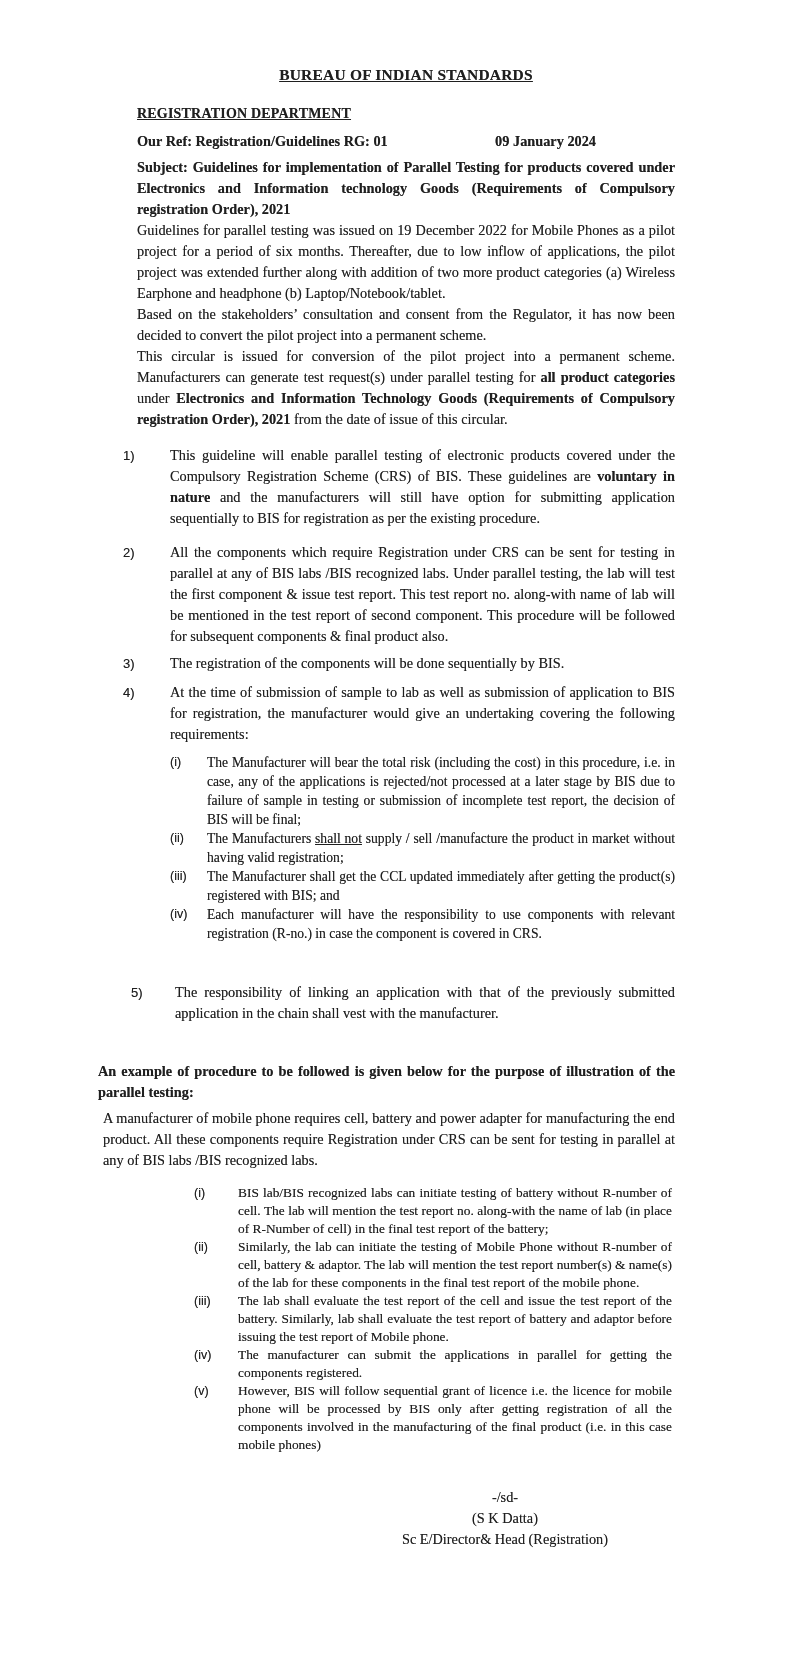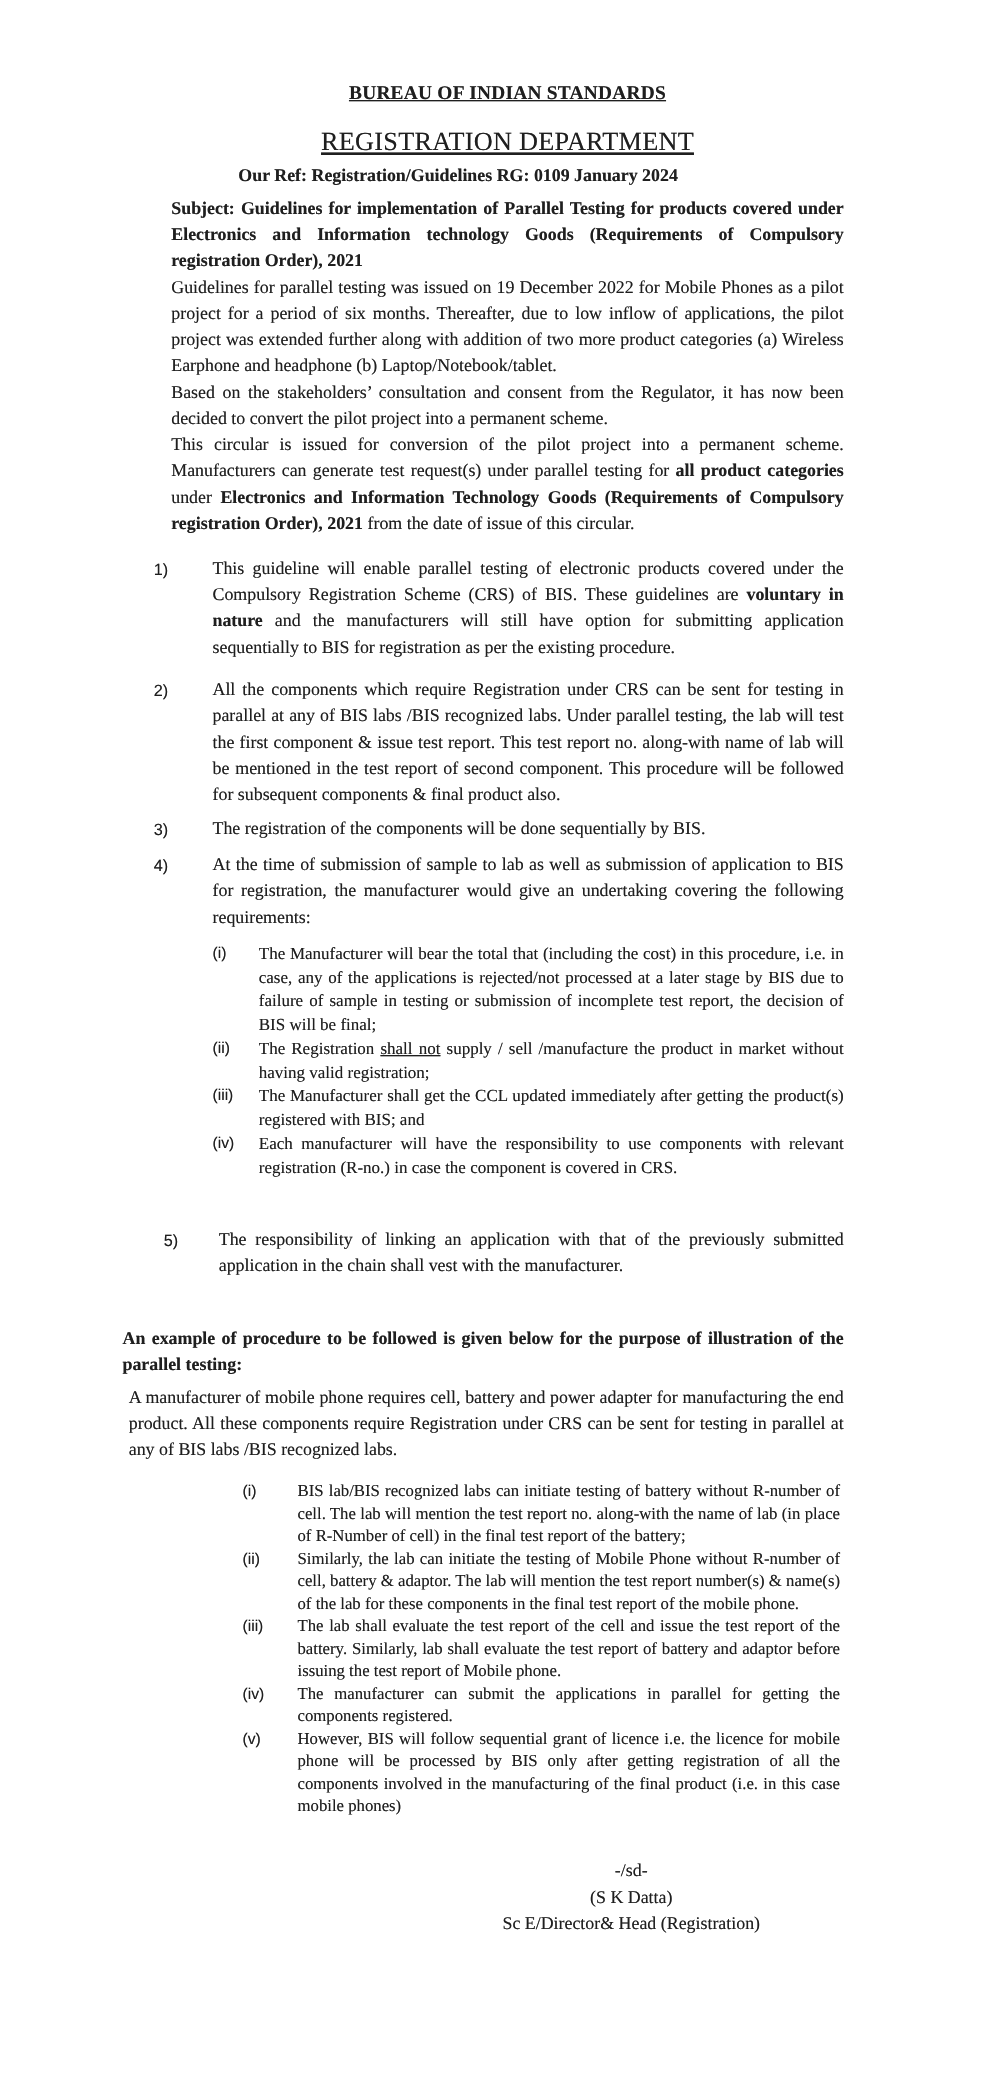--- a/index.html
+++ b/index.html
@@ -9,24 +9,24 @@
     font-family:"Liberation Serif","DejaVu Serif",serif;
     font-size:14.3px; line-height:21px; text-align:justify;
     box-sizing:border-box; padding:64px 111px 0 137px;
     text-shadow:0 0 0.3px rgba(0,0,0,0.5);
   }
   .doc-title {
     font-size:15.5px; font-weight:bold; text-align:center;
     text-decoration:underline; margin:0 0 18px 0; line-height:21px; letter-spacing:0.2px;
   }
   .doc-subtitle {
-    font-size:21px; font-weight:normal; text-align:center;
+    font-size:14px; font-weight:bold; text-align:left;
     text-decoration:underline; margin:0 0 7px 0; line-height:21px; letter-spacing:0.2px;
   }
-  .ref-row { display:flex; justify-content:center; font-weight:bold; margin:0 0 5px 0; }
+  .ref-row { display:flex; justify-content:space-between; font-weight:bold; margin:0 0 5px 0; }
   .ref-row .date { margin-right:79px; white-space:nowrap; }
   .subject { font-weight:bold; margin:0; }
   p.body { margin:0;font-family:Liberation Serif, serif; }
   .mt-para1 { margin-top:12px; }
   .mt-para2 { margin-top:13px; }
   .mt-para3 { margin-top:13px; }
   b { font-weight:bold; }
   .u { text-decoration:underline; }
 
   .li { display:flex; margin-left:-14px; }
@@ -106,25 +106,25 @@
   </div>
 
   <div class="li item4">
     <span class="marker">4)</span>
     <div class="txt">At the time of submission of sample to lab as well as submission of application to BIS for registration, the manufacturer would give an undertaking covering the following requirements:</div>
   </div>
 
   <div class="sublist">
     <div class="sub">
       <span class="marker">(i)</span>
-      <div class="txt">The Manufacturer will bear the total that (including the cost) in this procedure, i.e. in case, any of the applications is rejected/not processed at a later stage by BIS due to failure of sample in testing or submission of incomplete test report, the decision of BIS will be final;</div>
+      <div class="txt">The Manufacturer will bear the total risk (including the cost) in this procedure, i.e. in case, any of the applications is rejected/not processed at a later stage by BIS due to failure of sample in testing or submission of incomplete test report, the decision of BIS will be final;</div>
     </div>
     <div class="sub">
       <span class="marker">(ii)</span>
-      <div class="txt"><span>The Registration </span><span class="u">shall not</span><span> supply / sell /manufacture the product in market without having valid registration;</span></div>
+      <div class="txt"><span>The Manufacturers </span><span class="u">shall not</span><span> supply / sell /manufacture the product in market without having valid registration;</span></div>
     </div>
     <div class="sub">
       <span class="marker">(iii)</span>
       <div class="txt">The Manufacturer shall get the CCL updated immediately after getting the product(s) registered with BIS; and</div>
     </div>
     <div class="sub">
       <span class="marker">(iv)</span>
       <div class="txt">Each manufacturer will have the responsibility to use components with relevant registration (R-no.) in case the component is covered in CRS.</div>
     </div>
   </div>

